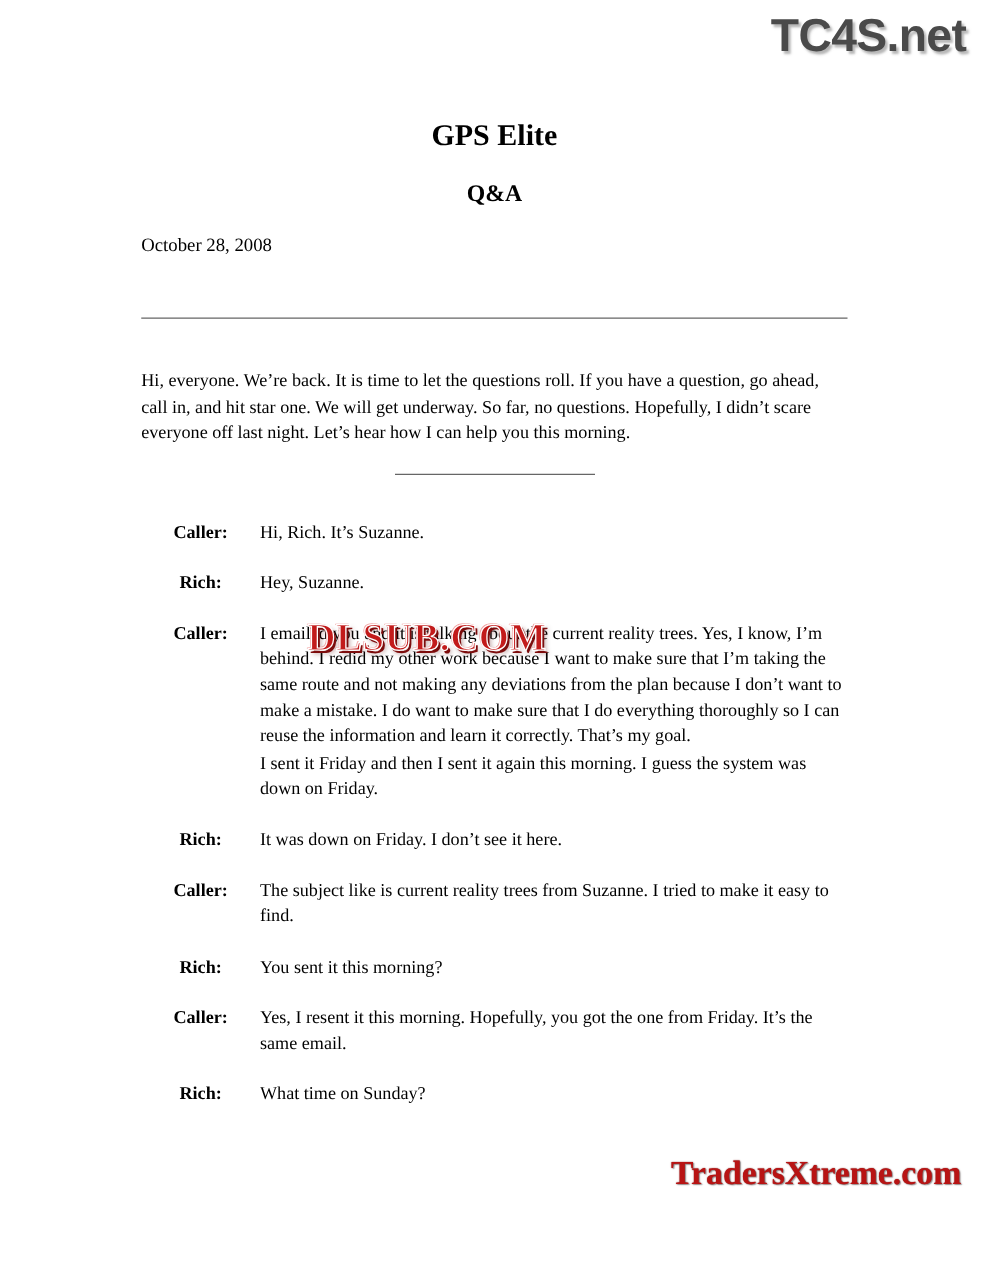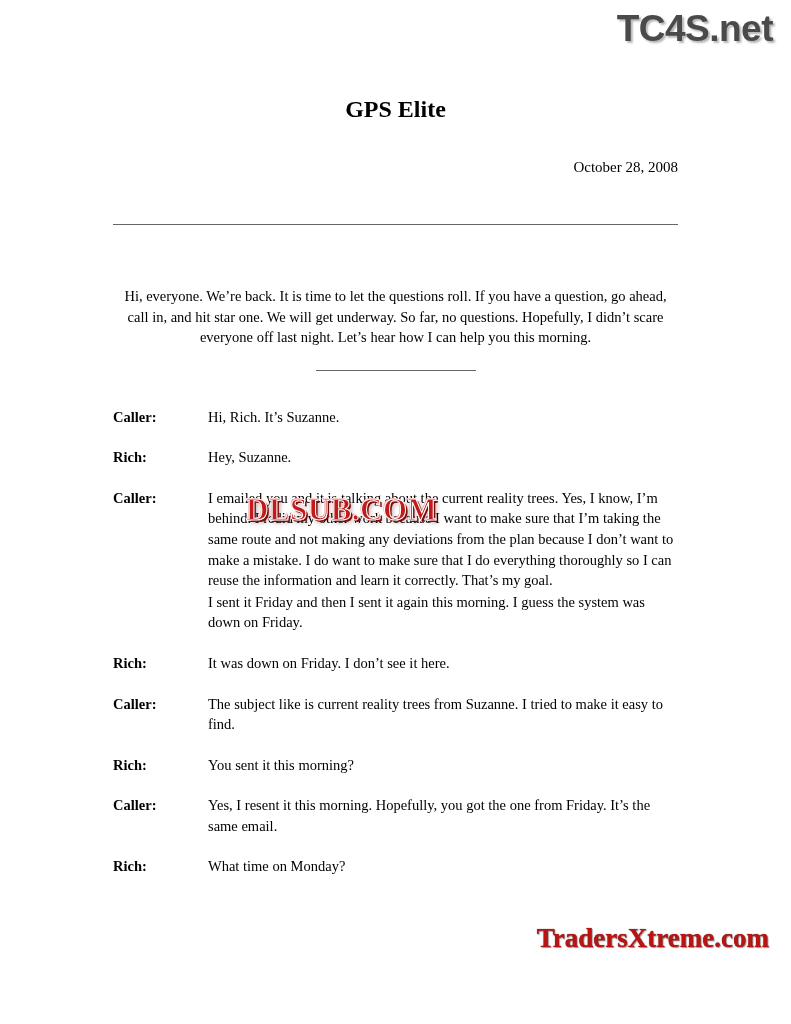--- a/index.html
+++ b/index.html
@@ -83,37 +83,37 @@
     font-weight: bold;
     margin-top: 96px;
   }
   .subtitle {
     text-align: center;
     font-size: 19px;
     font-weight: bold;
     margin-top: 22px;
   }
   .docdate {
-    text-align: right;
+    text-align: left;
     font-size: 15px;
-    margin-top: 36px;
+    margin-top: 22px;
   }
 
   .rule-full {
     border: 0;
     border-top: 1px solid #666;
     margin: 48px 0 0 0;
     width: 100%;
   }
 
   .intro {
     font-size: 14.5px;
     line-height: 1.42;
-    margin-top: 61px;
-    text-align: center;
+    margin-top: 40px;
+    text-align: left;
   }
   .intro p {
     margin: 0 0 18px 0;
   }
 
   .rule-short {
     border: 0;
     border-top: 1px solid #666;
     width: 160px;
     margin: 22px auto 0 auto;
@@ -128,38 +128,40 @@
   .dialogue td {
     vertical-align: top;
     font-size: 14.5px;
     line-height: 1.42;
     padding: 0 0 20px 0;
   }
   .spk {
     width: 95px;
     font-weight: bold;
     white-space: nowrap;
+    text-align: center;
   }
   .utt p {
     margin: 0;
   }
   .utt p + p {
     margin-top: 1px;
   }
 </style>
 </head>
 <body>
 
 <div class="page">
 
   <div class="watermark-top">TC4S.net</div>
 
   <div class="doc">
 
     <div class="title">GPS Elite</div>
+    <div class="subtitle">Q&amp;A</div>
     <div class="docdate">October 28, 2008</div>
 
     <hr class="rule-full">
 
     <div class="intro">
       <p>Hi, everyone. We’re back. It is time to let the questions roll. If you have a question, go ahead, call in, and hit star one. We will get underway. So far, no questions. Hopefully, I didn’t scare everyone off last night. Let’s hear how I can help you this morning.</p>
     </div>
 
     <hr class="rule-short">
 
@@ -204,21 +206,21 @@
         </tr>
         <tr>
           <td class="spk">Caller:</td>
           <td class="utt">
             <p>Yes, I resent it this morning. Hopefully, you got the one from Friday. It’s the same email.</p>
           </td>
         </tr>
         <tr>
           <td class="spk">Rich:</td>
           <td class="utt">
-            <p>What time on Monday?</p>
+            <p>What time on Sunday?</p>
           </td>
         </tr>
       </tbody>
     </table>
 
   </div>
 
   <div class="watermark-center">DLSUB.COM</div>
   <div class="watermark-bottom">TradersXtreme.com</div>
 

